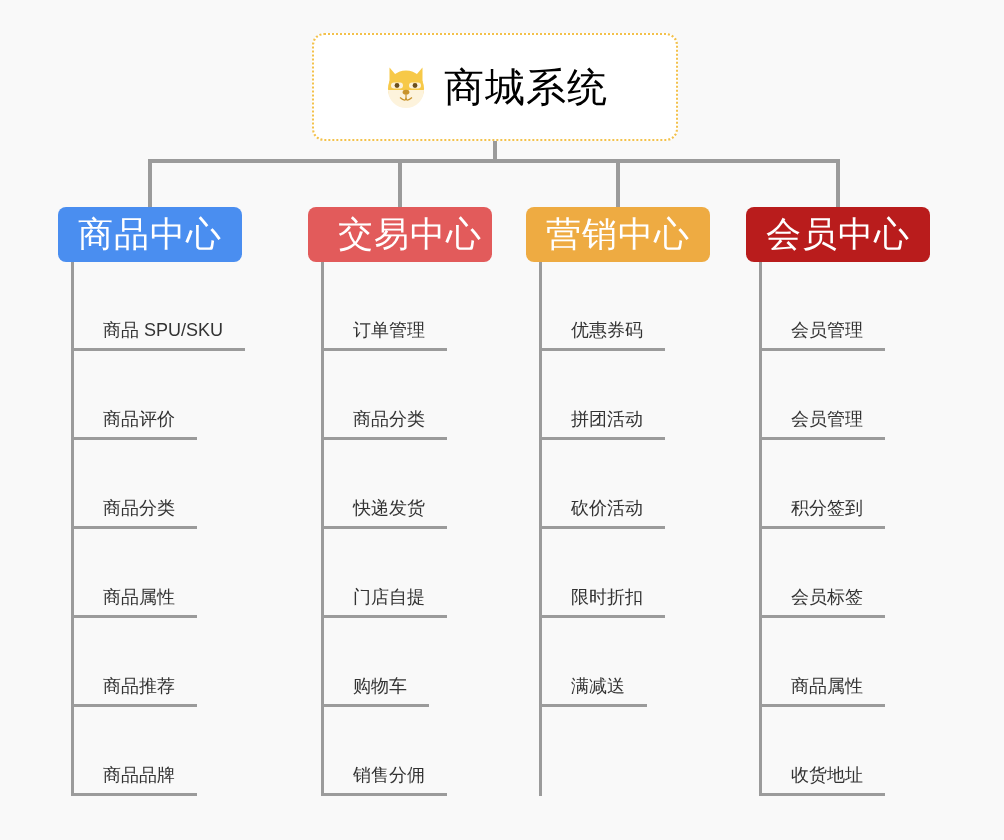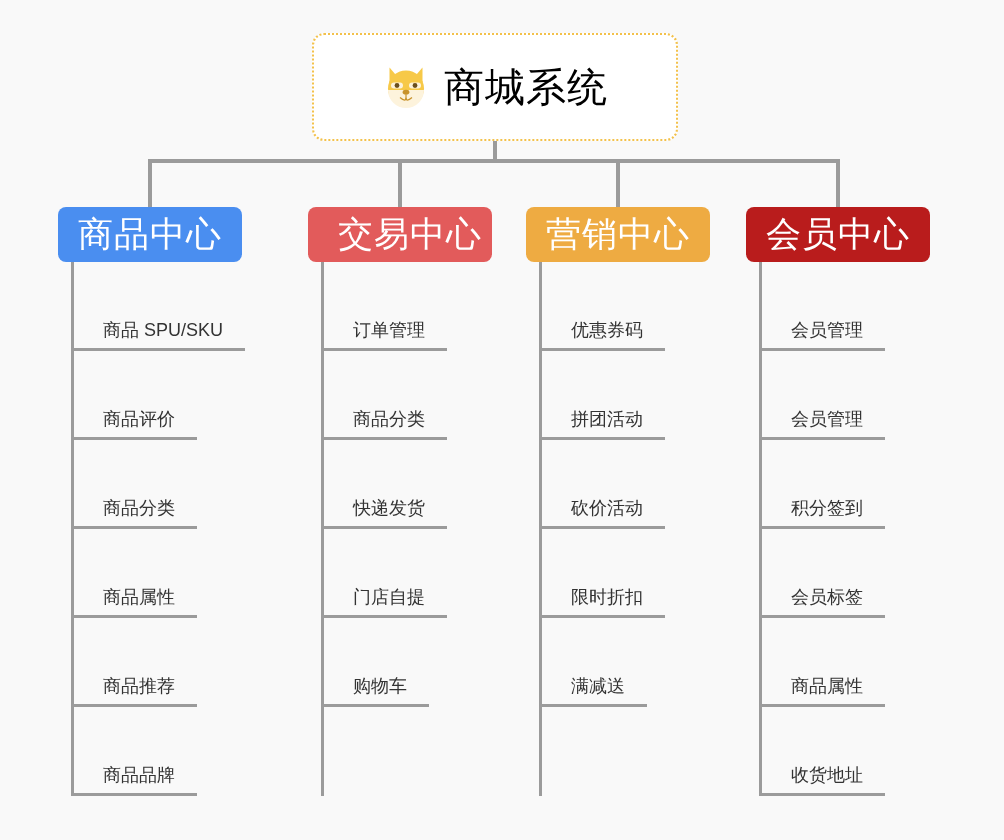--- a/index.html
+++ b/index.html
@@ -189,20 +189,23 @@
           </div>
           <div class="leaf-item">
             <span class="leaf-label">快递发货</span>
           </div>
           <div class="leaf-item">
             <span class="leaf-label">门店自提</span>
           </div>
           <div class="leaf-item">
             <span class="leaf-label">购物车</span>
           </div>
+          <div class="leaf-item">
+            <span class="leaf-label">销售分佣</span>
+          </div>
         </div>
       </div>
       <div class="branch" style="left: 526px; width: 184px;">
         <div class="branch-header" style="background: rgb(238, 171, 66);">
           <span>营销中心</span>
         </div>
         <div class="leaf-list">
           <div class="leaf-rail" style="height: 534px;"></div>
           <div class="leaf-item">
             <span class="leaf-label">优惠券码</span>

